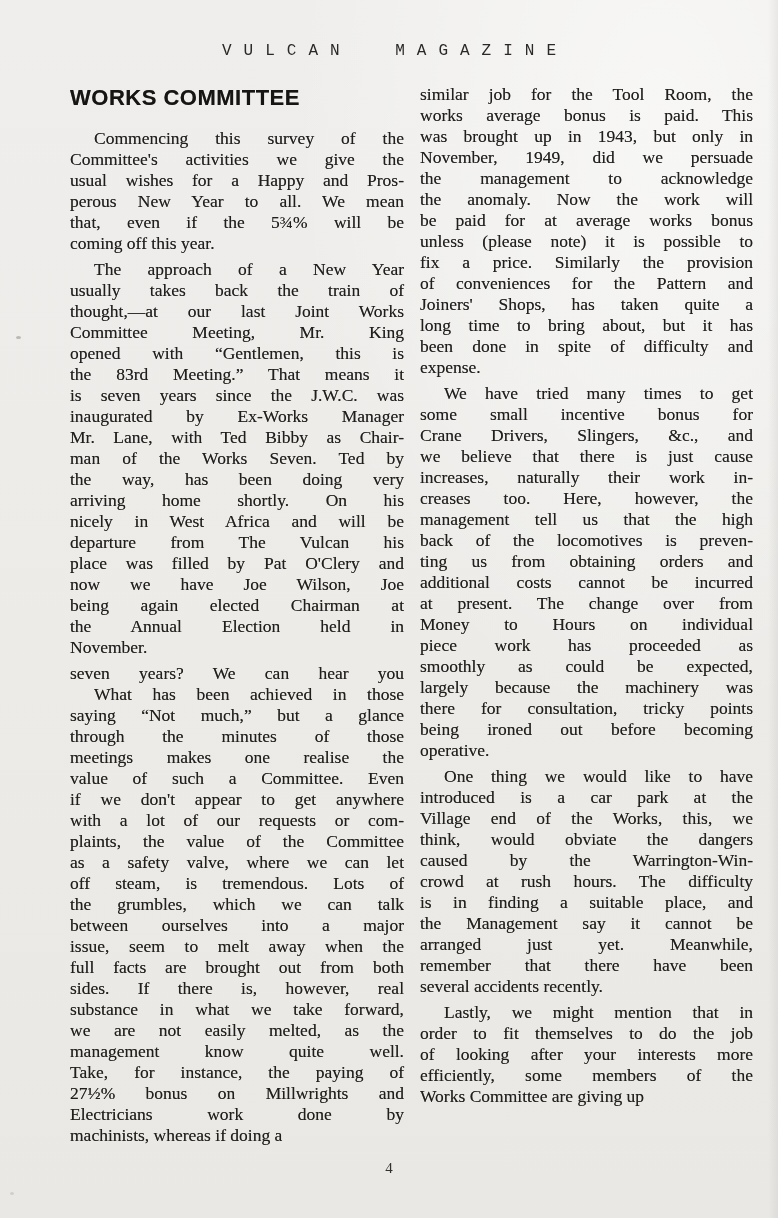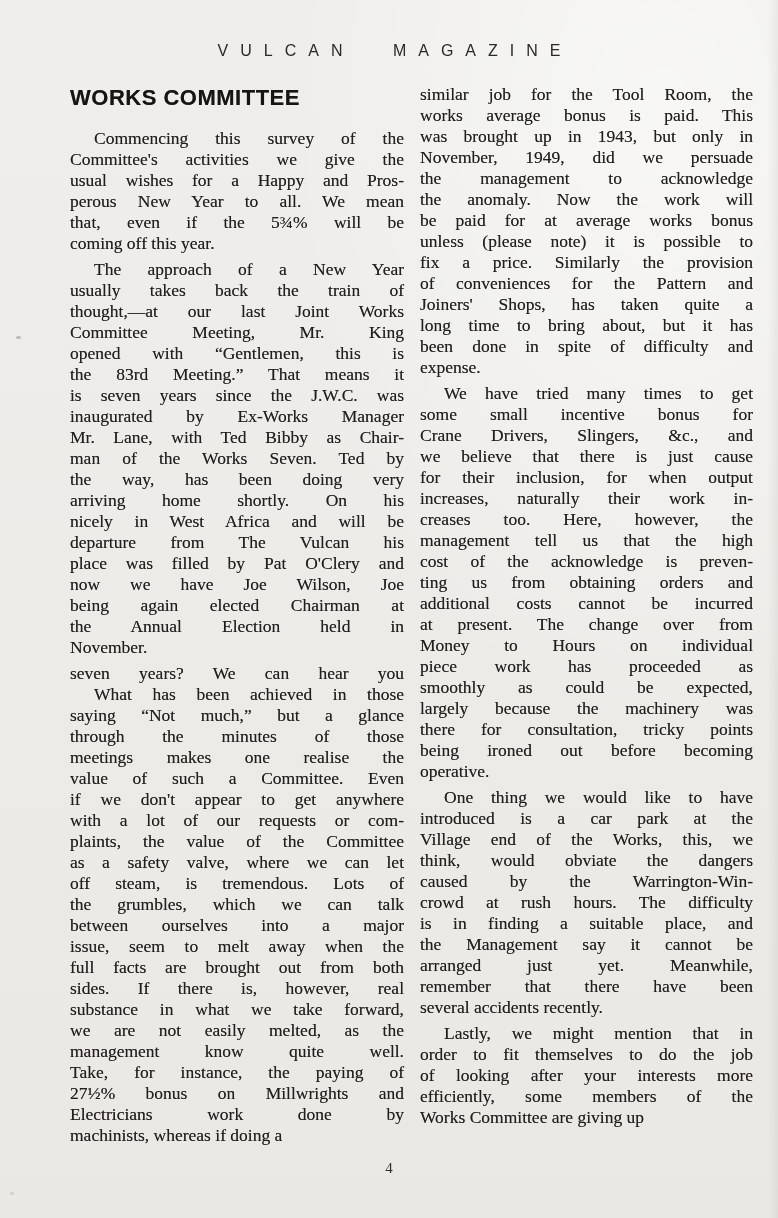--- a/index.html
+++ b/index.html
@@ -20,21 +20,21 @@
   .page {
     position: absolute;
     inset: 0;
   }
   .masthead {
     position: absolute;
     top: 42px;
     left: 0;
     right: 0;
     text-align: center;
-    font-family: Liberation Sans, sans-serif;
+    font-family: Liberation Mono, monospace;
     font-size: 16px;
     font-weight: 400;
     letter-spacing: 12px;
     word-spacing: 22px;
     color: #2b2926;
     text-indent: 12px; 
     white-space: nowrap;
   }
   .column {
     position: absolute;
@@ -172,25 +172,24 @@
         <div class="line">Joiners' Shops, has taken quite a</div>
         <div class="line">long time to bring about, but it has</div>
         <div class="line">been done in spite of difficulty and</div>
         <div class="line last">expense.</div>
       </div>
       <div class="para">
         <div class="line indent">We have tried many times to get</div>
         <div class="line">some small incentive bonus for</div>
         <div class="line">Crane Drivers, Slingers, &amp;c., and</div>
         <div class="line">we believe that there is just cause</div>
-        <div class="line">for their inclusion, for when output</div>
         <div class="line">increases, naturally their work in-</div>
         <div class="line">creases too. Here, however, the</div>
         <div class="line">management tell us that the high</div>
-        <div class="line">cost of the acknowledge is preven-</div>
+        <div class="line">back of the locomotives is preven-</div>
         <div class="line">ting us from obtaining orders and</div>
         <div class="line">additional costs cannot be incurred</div>
         <div class="line">at present. The change over from</div>
         <div class="line">Money to Hours on individual</div>
         <div class="line">piece work has proceeded as</div>
         <div class="line">smoothly as could be expected,</div>
         <div class="line">largely because the machinery was</div>
         <div class="line">there for consultation, tricky points</div>
         <div class="line">being ironed out before becoming</div>
         <div class="line last">operative.</div>

